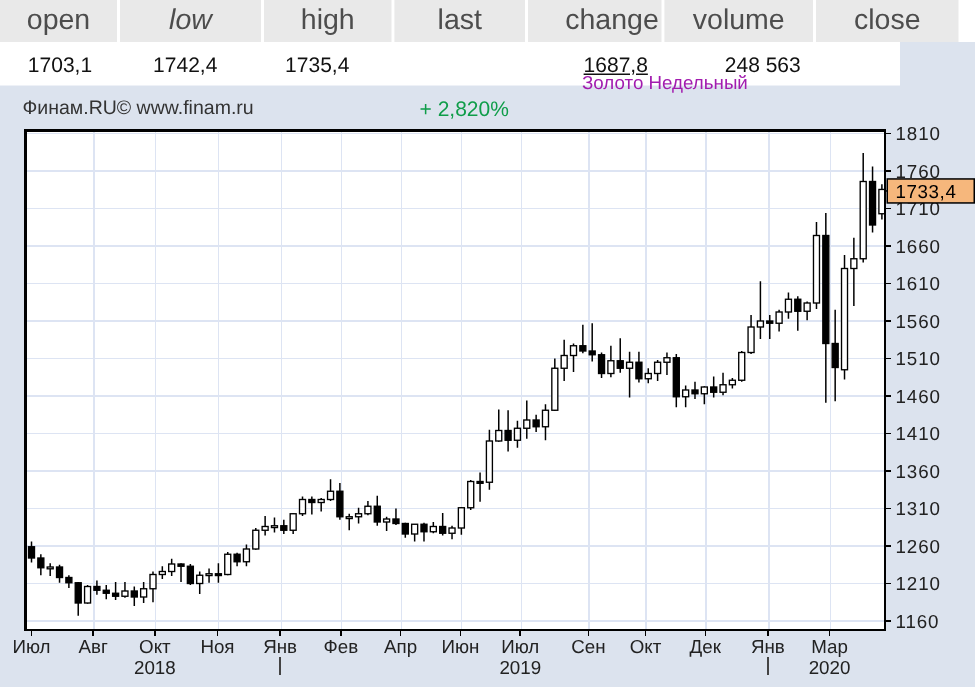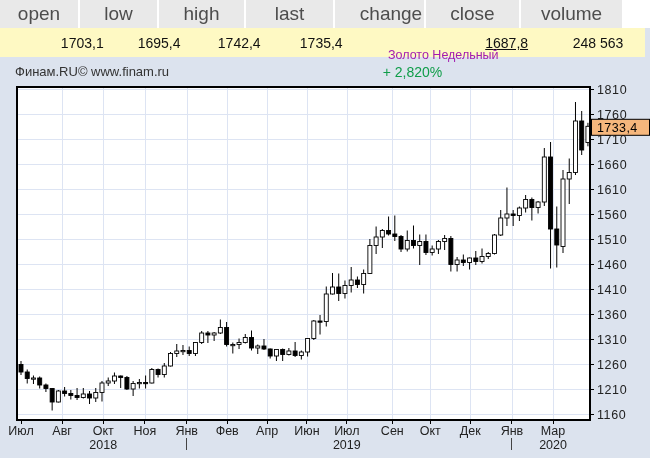--- a/index.html
+++ b/index.html
@@ -3,45 +3,44 @@
 <meta charset="utf-8">
 <style>
   html,body{margin:0;padding:0;}
   body{font-family:"Liberation Sans","DejaVu Sans",sans-serif;}
   .screen{position:relative;width:650px;height:458px;background:#dce3ee;overflow:hidden;}
   
   .quote-labels{position:absolute;left:0;top:0;width:650px;height:28px;display:flex;background:#fff;}
   .quote-labels .cell{background:#e9e9e9;border-right:2px solid #fff;display:flex;align-items:center;justify-content:center;
       font-size:19px;color:#4d4d4d;box-sizing:border-box;}
   .quote-labels .cell:last-child{border-right:none;}
-  .quote-values{position:absolute;left:0;top:28px;width:600px;height:29px;display:flex;background:#fef9c3;padding-left:45px;}
+  .quote-values{position:absolute;left:0;top:28px;width:600px;height:29px;display:flex;background:#ffffff;}
   .quote-values .cell{display:flex;align-items:center;justify-content:center;font-size:14px;color:#111;box-sizing:border-box;}
   .quote-values .cell.positive{color:#0f9d49;margin-top:44px;}
   
   .branding{position:absolute;left:15px;top:64px;font-size:13px;color:#333;}
   .chart-title{position:absolute;left:388px;top:48px;font-size:12.5px;color:#a21caf;}
   svg{position:absolute;left:0;top:0;}
 </style>
 </head>
 <body>
 
 <div class="screen">
 
   <div class="quote-labels">
       <div class="cell" style="width: 80px;">open</div>
-      <div class="cell" style="width: 79px;">low</div>
+      <div class="cell" style="width: 96px; font-style: italic;">low</div>
       <div class="cell" style="width: 87px;">high</div>
       <div class="cell" style="width: 89px;">last</div>
       <div class="cell" style="width: 91px; padding-left: 23px;">change</div>
+      <div class="cell" style="width: 101px;">volume</div>
       <div class="cell" style="width: 95px;">close</div>
-      <div class="cell" style="width: 101px;">volume</div>
     </div>
   <div class="quote-values">
       <div class="cell" style="width: 80px;">1703,1</div>
-      <div class="cell" style="width: 85px;">1695,4</div>
       <div class="cell" style="width: 87px;">1742,4</div>
       <div class="cell" style="width: 89px;">1735,4</div>
       <div class="cell positive" style="width: 107px;">+ 2,820%</div>
       <div class="cell" style="width: 95px; text-decoration: underline;">1687,8</div>
       <div class="cell" style="width: 101px;">248 563</div>
     </div>
 
   <div class="branding">Финам.RU©  www.finam.ru</div>
   <div class="chart-title">Золото Недельный</div>
 

